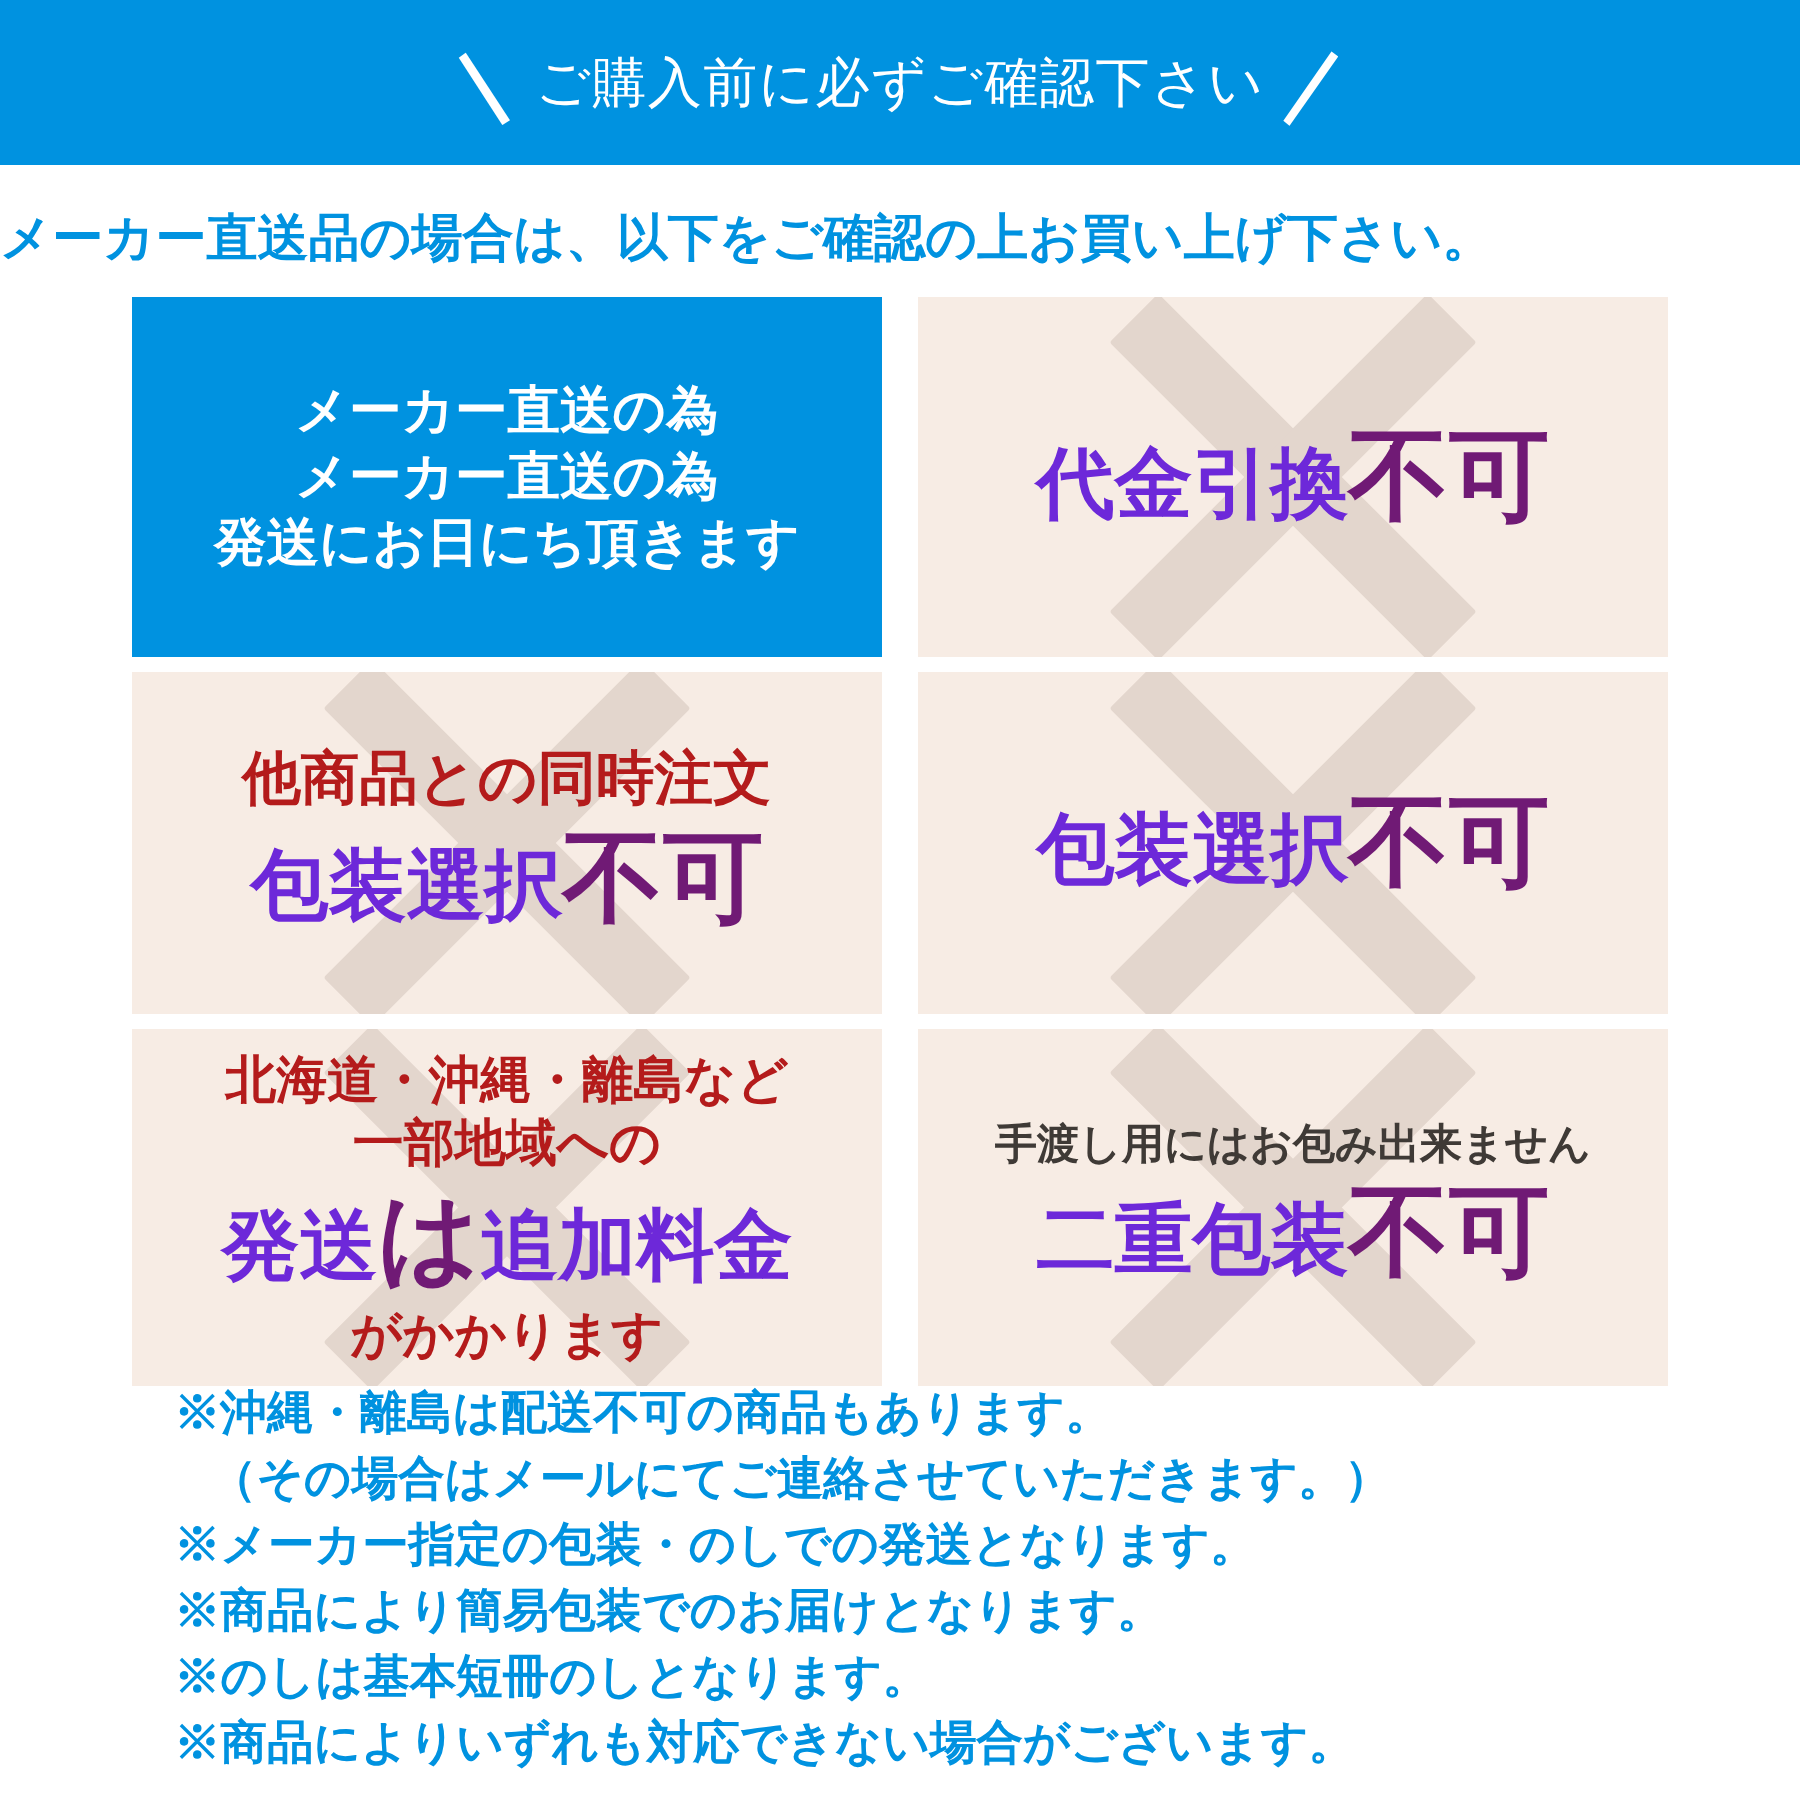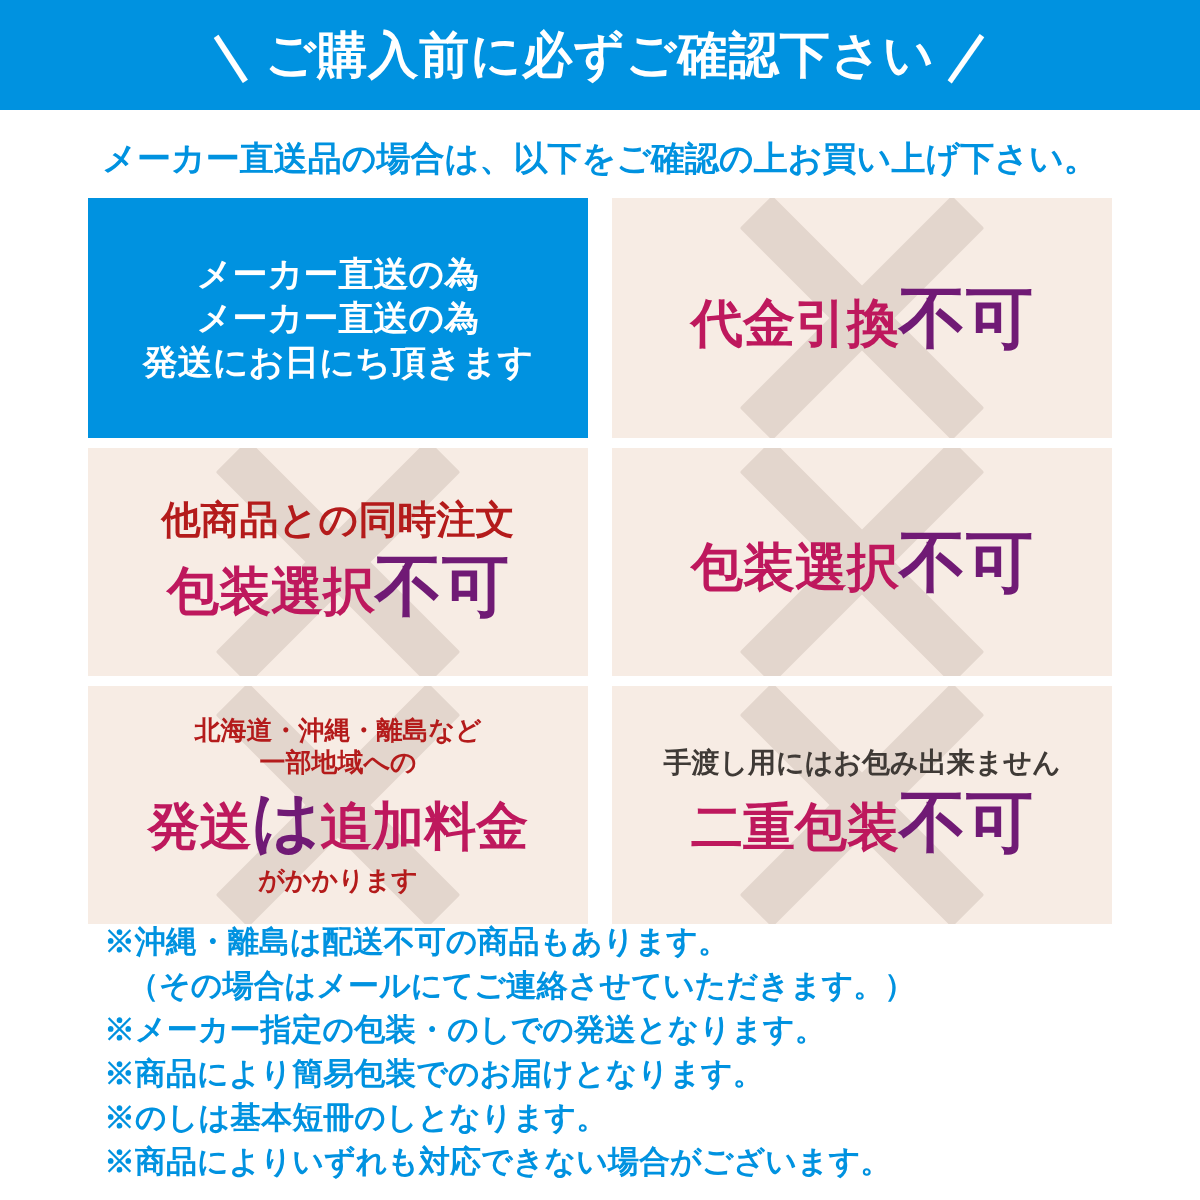--- a/index.html
+++ b/index.html
@@ -23,37 +23,36 @@
   .banner {
     position: relative;
     height: 110px;
     background: #0092e0;
     display: flex;
     align-items: center;
     justify-content: center;
   }
   .banner-title {
     color: #ffffff;
-    font-size: 50px;
-    font-weight: bold;
+    font-size: 36px;
+    font-weight: normal;
     letter-spacing: 1px;
     white-space: nowrap;
   }
   .slash {
     color: #ffffff;
     font-size: 54px;
     font-weight: bold;
     display: inline-block;
   }
   .slash-left { transform: skewX(-12deg); margin-right: 6px; }
   .slash-right { transform: skewX(12deg); margin-left: 6px; }
 
   
   .subtitle {
-    text-align: center;
     color: #0092e0;
     font-size: 34px;
     font-weight: bold;
     margin-top: 26px;
     white-space: nowrap;
   }
 
   
   .grid {
     position: absolute;
@@ -111,56 +110,56 @@
   
   .blue-line {
     color: #ffffff;
     font-size: 35px;
     font-weight: bold;
     white-space: nowrap;
   }
 
   
   .red-big {
-    color: #be185d;
+    color: #6d28d9;
     font-size: 52px;
     font-weight: bold;
     white-space: nowrap;
   }
   .gray-big {
     color: #701a75;
     font-size: 67px;
     font-weight: bold;
   }
   .red-small {
     color: #b41b1b;
     font-size: 39px;
     font-weight: bold;
     white-space: nowrap;
   }
   .red-small-b {
     color: #b41b1b;
-    font-size: 26px;
+    font-size: 34px;
     font-weight: bold;
     white-space: nowrap;
   }
   .dark-small {
     color: #3f3a36;
     font-size: 28px;
     font-weight: bold;
     white-space: nowrap;
     text-align: center;
   }
   .nowrap { white-space: nowrap; }
 
   
   .notes {
     position: absolute;
     top: 920px;
-    left: 104px;
+    left: 116px;
     width: 1000px;
   }
   .note {
     color: #0092e0;
     font-size: 31px;
     font-weight: bold;
     line-height: 1.42;
     white-space: nowrap;
   }
   .note.indent {

